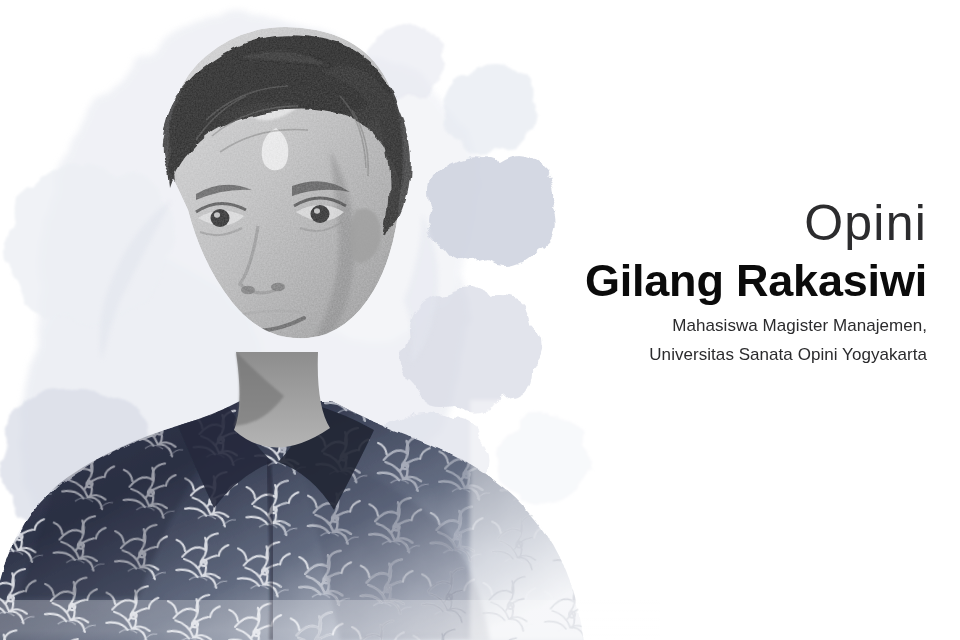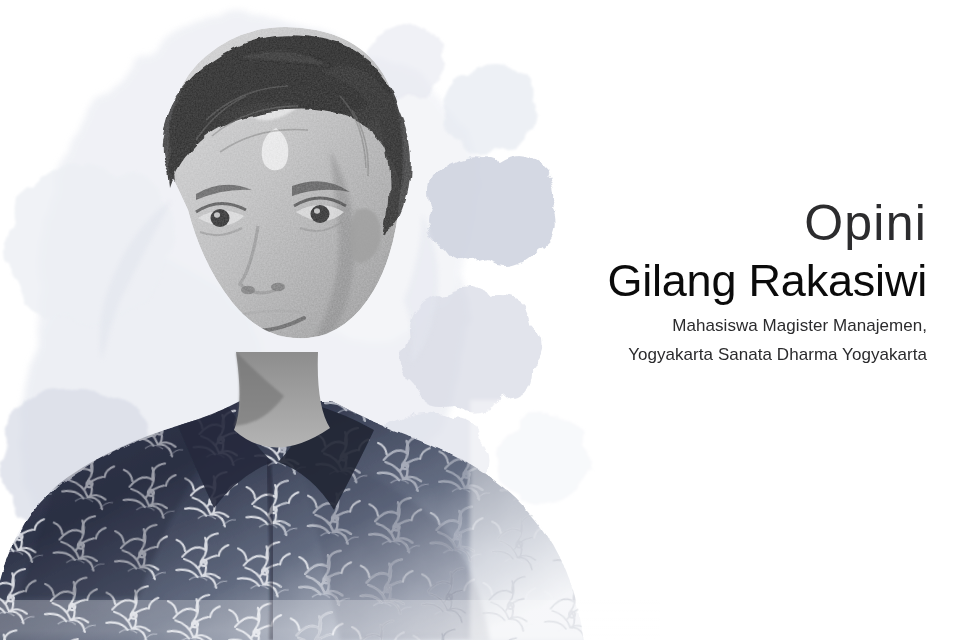--- a/index.html
+++ b/index.html
@@ -31,21 +31,21 @@
     line-height:54px;
     font-weight:100;
     letter-spacing:1.2px;
     color:#2c2c2e;
     margin:0 0 6px 0;
     font-stretch:semi-expanded;
   }
   #author-name{
     font-size:45px;
     line-height:50px;
-    font-weight:normal;
+    font-weight:bold;
     letter-spacing:-0.2px;
     color:#0b0b0b;
     margin:0 0 6px 0;
   }
   .affil-line{
     font-size:17px;
     line-height:28.5px;
     font-weight:400;
     letter-spacing:0.05px;
     color:#2b2b2d;
@@ -293,17 +293,17 @@
         <path d="M404 300 q18 -46 18 -86 q26 52 10 110 q-8 28 -22 40 q6 -32 -6 -64 Z" fill="#e3e6ef"></path>
       </g>
     </svg>
   </div>
 
   <div id="text-block">
     <div id="kicker">Opini</div>
     <div id="author-name">Gilang Rakasiwi</div>
     <div id="affiliation">
       <p class="affil-line">Mahasiswa Magister Manajemen,</p>
-      <p class="affil-line">Yogyakarta Sanata Dharma Yogyakarta</p>
+      <p class="affil-line">Universitas Sanata Opini Yogyakarta</p>
     </div>
   </div>
 
 </div>
 
 </body></html>

